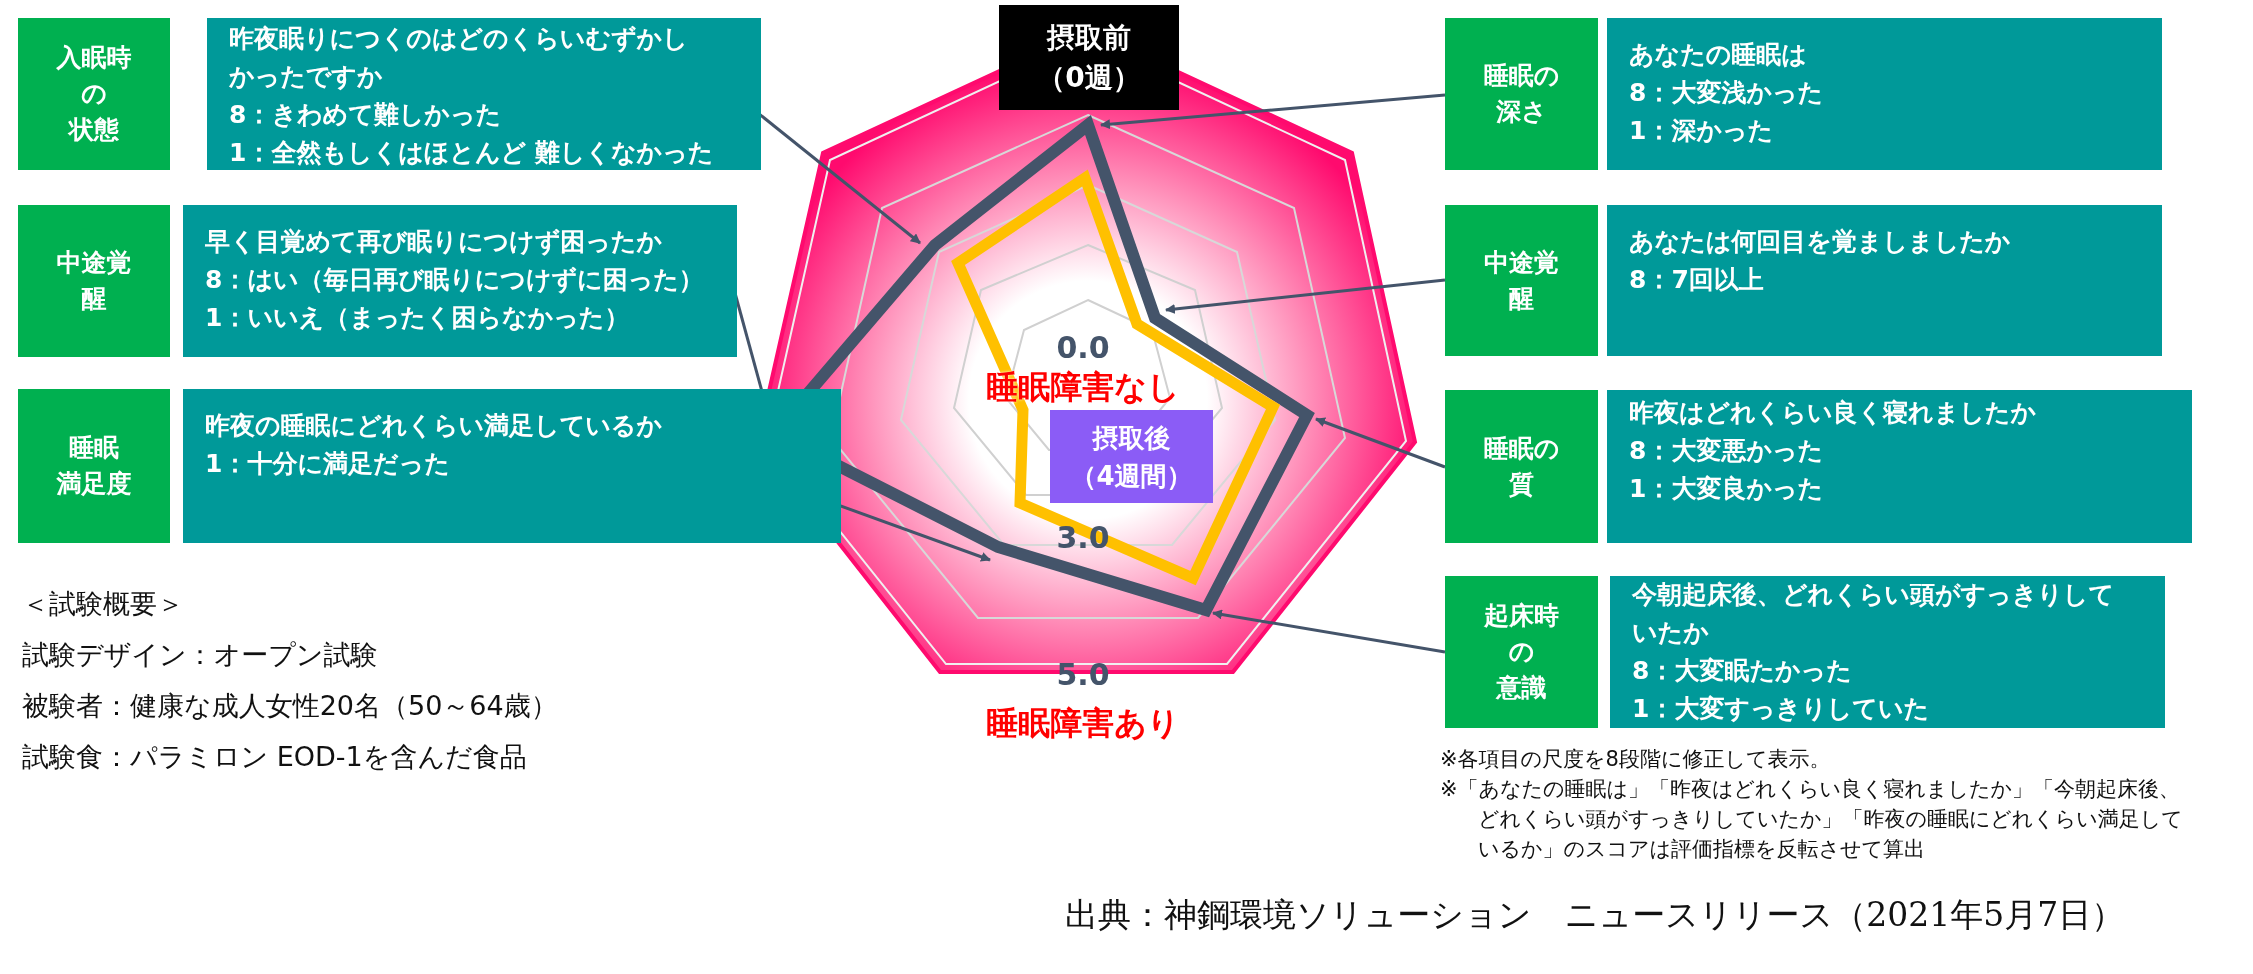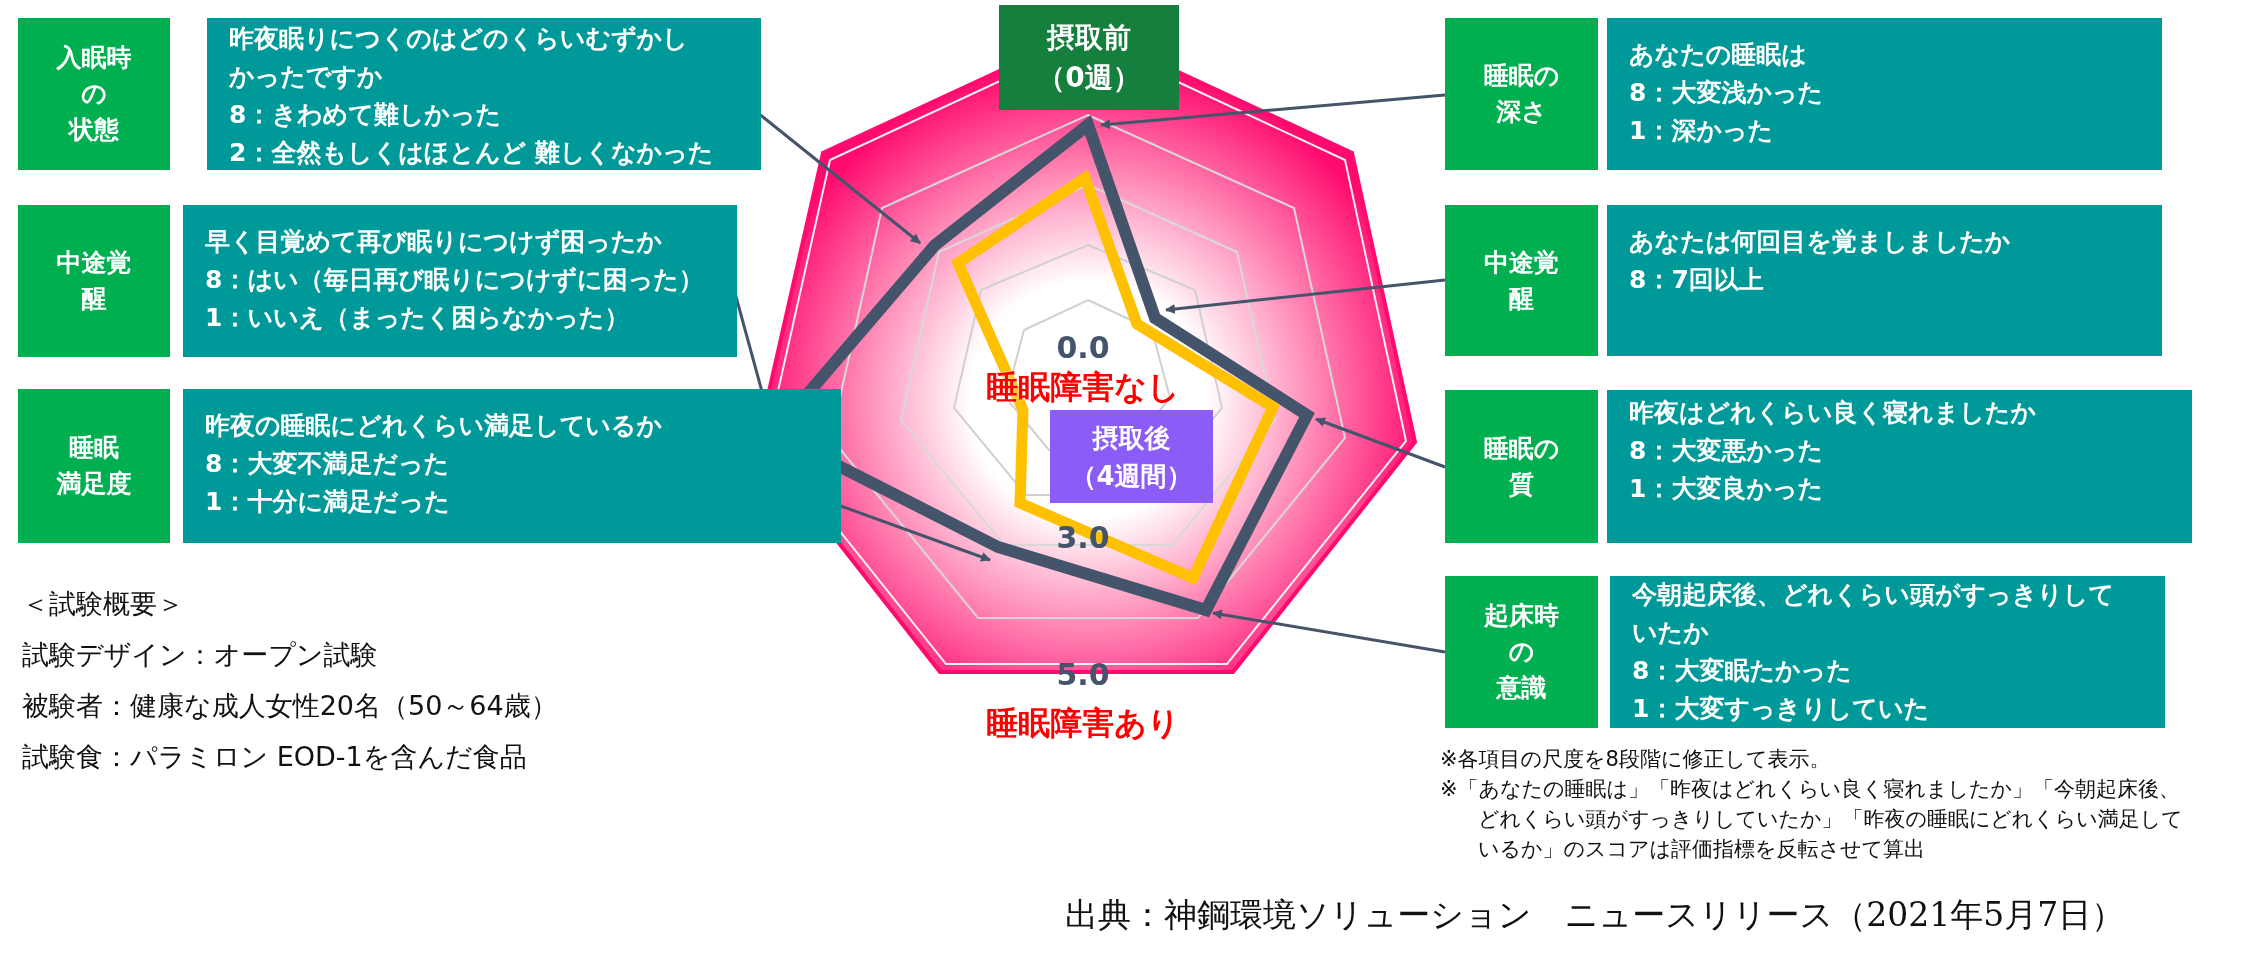--- a/index.html
+++ b/index.html
@@ -6,21 +6,21 @@
   body{width:2253px;height:974px;position:relative;overflow:hidden;font-family:"DejaVu Sans","Liberation Sans",sans-serif;}
   .cat{position:absolute;background:#00B050;color:#fff;display:flex;align-items:center;justify-content:center;text-align:center;font-weight:bold;font-size:25px;line-height:36px;white-space:pre-line;}
   .desc{position:absolute;background:#009999;color:#fff;font-weight:bold;font-size:25px;line-height:38px;padding:2px 0 0 22px;box-sizing:border-box;overflow:hidden;white-space:nowrap;}
   .desc .ln{display:block;}
   .summary{position:absolute;left:22px;top:578px;font-size:27px;line-height:51px;color:#111;}
   .summary .ln{display:block;}
   .notes{position:absolute;left:1440px;top:744px;font-size:21px;line-height:30px;color:#111;}
   .notes .ln{display:block;}
   .notes .ind{padding-left:38px;}
   .source{position:absolute;left:1065px;top:893px;font-size:33px;color:#111;font-family:"DejaVu Serif","Liberation Serif",serif;}
-  .pre-box{position:absolute;left:999px;top:5px;width:180px;height:105px;background:#15803d;color:#fff;font-weight:bold;font-size:28px;line-height:40px;display:flex;flex-direction:column;align-items:center;justify-content:center;}
+  .pre-box{position:absolute;left:999px;top:5px;width:180px;height:105px;background:#000000;color:#fff;font-weight:bold;font-size:28px;line-height:40px;display:flex;flex-direction:column;align-items:center;justify-content:center;}
   .post-box{position:absolute;left:1050px;top:410px;width:163px;height:93px;background:#8b5cf6;color:#fff;font-weight:bold;font-size:26px;line-height:38px;display:flex;flex-direction:column;align-items:center;justify-content:center;}
   .tick{position:absolute;color:#44546A;font-weight:bold;font-size:30px;transform:translateX(-50%);}
   .zone{position:absolute;color:#ff0000;font-weight:bold;font-size:32px;transform:translateX(-50%);white-space:nowrap;text-shadow:0 0 3px #fff;}
   svg{position:absolute;left:0;top:0;}
 </style>
 </head>
 <body>
 
 <svg width="2253" height="974">
   <defs>
@@ -57,36 +57,35 @@
   <line x1="1445" y1="652" x2="1213" y2="613" stroke="#44546A" stroke-width="3" marker-end="url(#arrowhead)"></line>
 </svg>
 
 <div class="cat" style="left:18px;top:18px;width:152px;height:152px;">入眠時
 の
 状態</div>
 <div class="desc" style="left:183px;top:18px;width:554px;height:152px;margin-left:24px;">
   <span class="ln">昨夜眠りにつくのはどのくらいむずかし</span>
   <span class="ln">かったですか</span>
   <span class="ln">8：きわめて難しかった</span>
-  <span class="ln">2：全然もしくはほとんど 難しくなかった</span>
+  <span class="ln">1：全然もしくはほとんど 難しくなかった</span>
 </div>
 
 <div class="cat" style="left:18px;top:205px;width:152px;height:152px;">中途覚
 醒</div>
 <div class="desc" style="left:183px;top:205px;width:554px;height:152px;padding-top:18px;">
   <span class="ln">早く目覚めて再び眠りにつけず困ったか</span>
   <span class="ln">8：はい（毎日再び眠りにつけずに困った）</span>
   <span class="ln">1：いいえ（まったく困らなかった）</span>
 </div>
 
 <div class="cat" style="left:18px;top:389px;width:152px;height:154px;">睡眠
 満足度</div>
 <div class="desc" style="left:183px;top:389px;width:658px;height:154px;padding-top:18px;">
   <span class="ln">昨夜の睡眠にどれくらい満足しているか</span>
-  <span class="ln">8：大変不満足だった</span>
   <span class="ln">1：十分に満足だった</span>
 </div>
 
 <div class="cat" style="left:1445px;top:18px;width:153px;height:152px;">睡眠の
 深さ</div>
 <div class="desc" style="left:1607px;top:18px;width:555px;height:152px;padding-top:18px;">
   <span class="ln">あなたの睡眠は</span>
   <span class="ln"> 8：大変浅かった</span>
   <span class="ln"> 1：深かった</span>
 </div>

